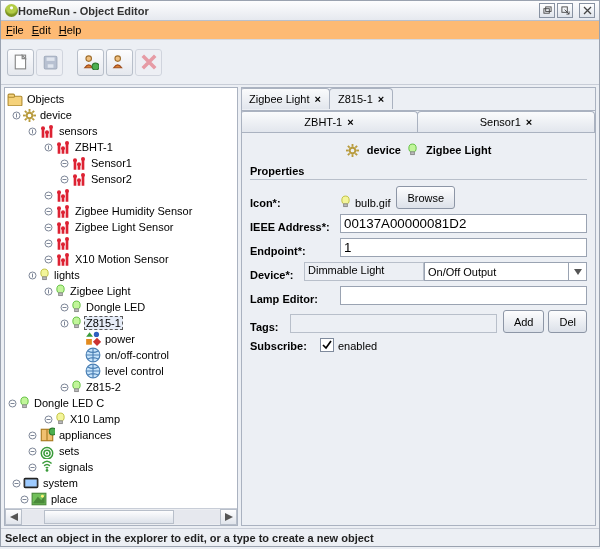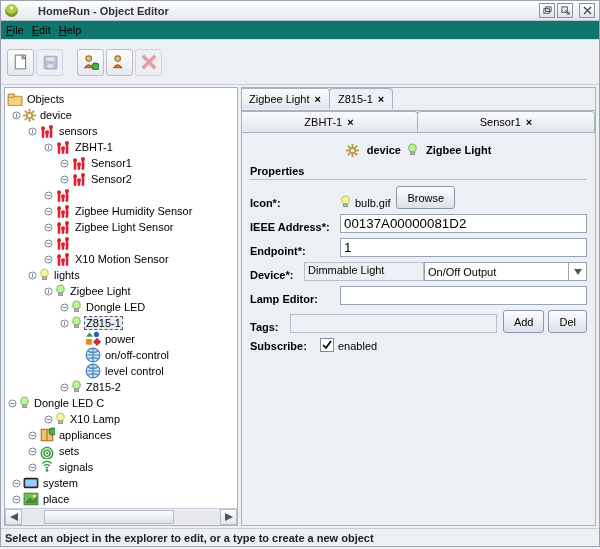--- a/index.html
+++ b/index.html
@@ -28,21 +28,21 @@
     background: linear-gradient(#fdfdfe, #e6e9ef);
     border-bottom: 1px solid #b9c0cd;
     display: flex;
     align-items: center;
     padding: 0 4px;
     flex-shrink: 0;
   }
   .title-left {
     display: flex;
     align-items: center;
-    gap: 20px;
+    gap: 0;
     justify-content: center;
   }
   .win-logo {
     width: 13px;
     height: 13px;
     background: radial-gradient(circle at 50% 30%, #fff 1px, #b3cc46 2px, #b3cc46 5px, #7a9320 7px);
     border-radius: 50%;
   }
   .title-text {
     font-weight: bold;
@@ -56,21 +56,21 @@
     background: linear-gradient(#fff, #dfe4ec);
     margin-left: 2px;
     display: flex;
     align-items: center;
     justify-content: center;
   }
   .win-btn svg { width: 9px; height: 9px; }
 
   .menubar {
     height: 18px;
-    background: #0f766e;
+    background: #fdba74;
     border-bottom: 1px solid #d5d9e1;
     display: flex;
     align-items: center;
     padding: 0 5px;
     gap: 8px;
     flex-shrink: 0;
   }
   .menu-item { color: #000; }
   .menu-item .accel { text-decoration: underline; }
 
@@ -822,21 +822,21 @@
                 <use href="#i-minus"></use>
               </svg>
             </span>
           <span class="ticon">
               <svg viewBox="0 0 14 14">
                 <use href="#i-display"></use>
               </svg>
             </span>
           <span class="label">system</span>
         </div>
-        <div class="tnode" style="padding-left:4px">
+        <div class="tnode" style="padding-left:12px">
           <span class="toggle">
               <svg>
                 <use href="#i-minus"></use>
               </svg>
             </span>
           <span class="ticon">
               <svg viewBox="0 0 14 14">
                 <use href="#i-scene"></use>
               </svg>
             </span>

